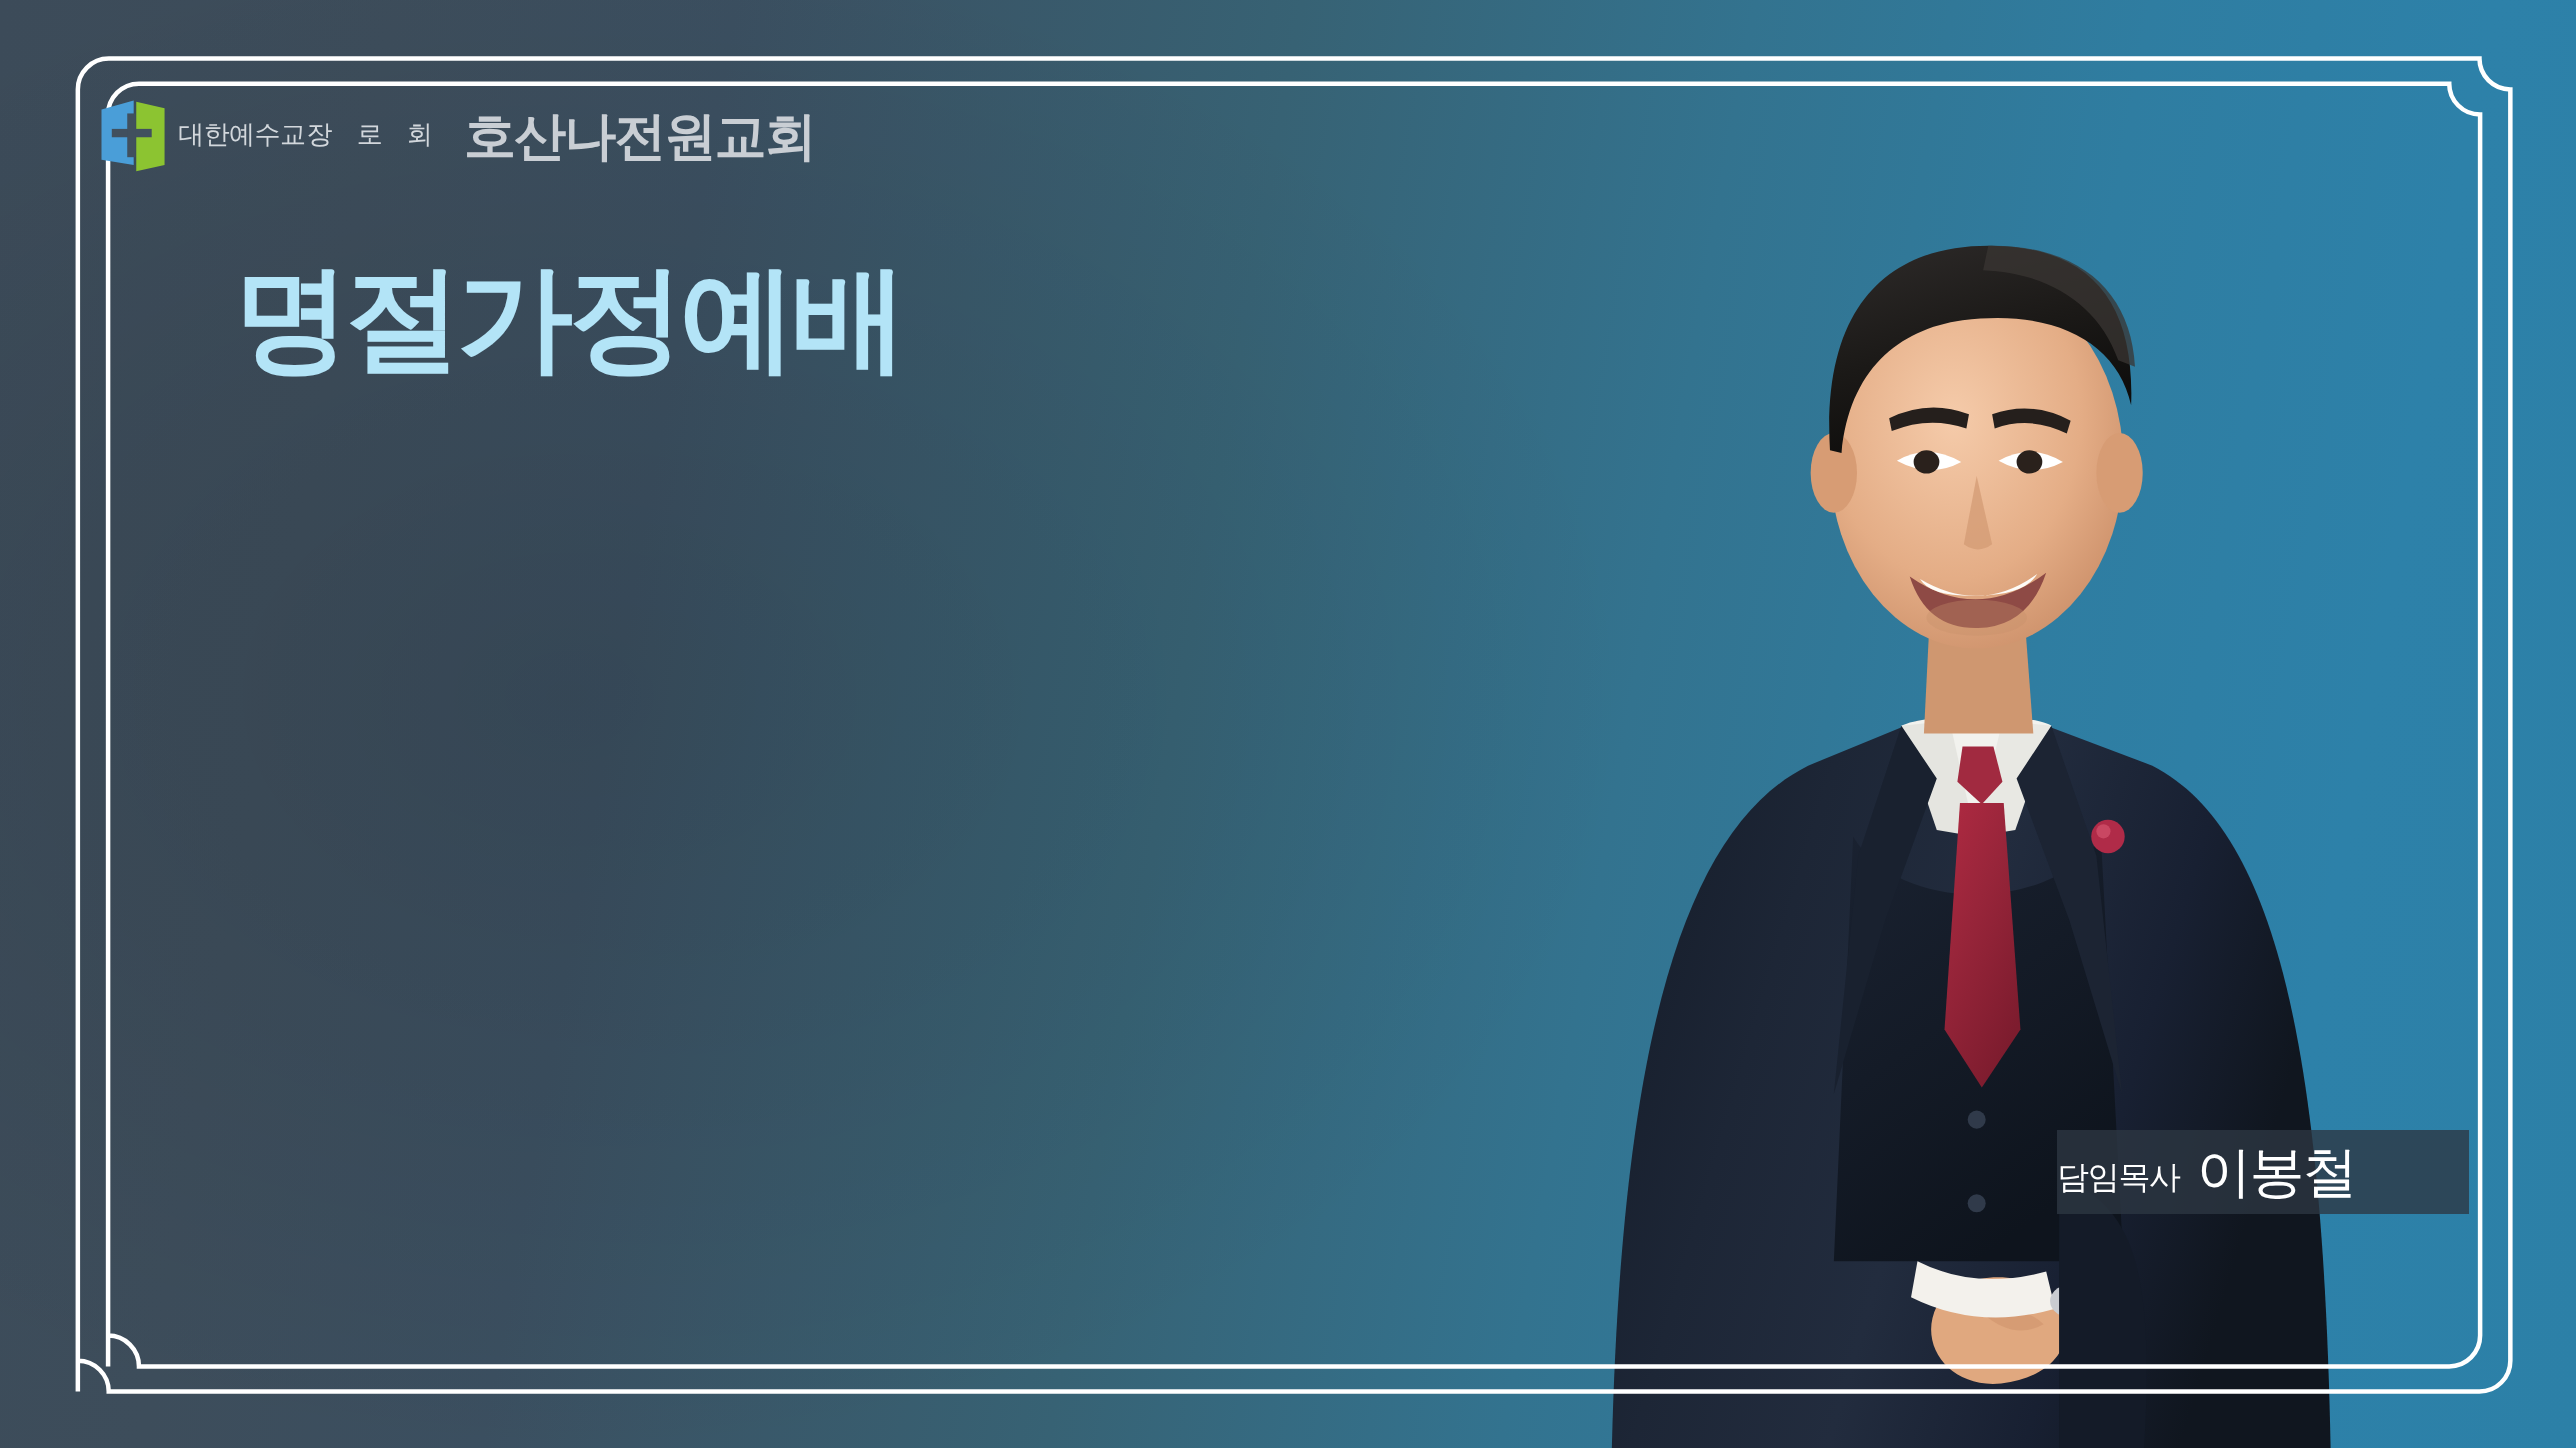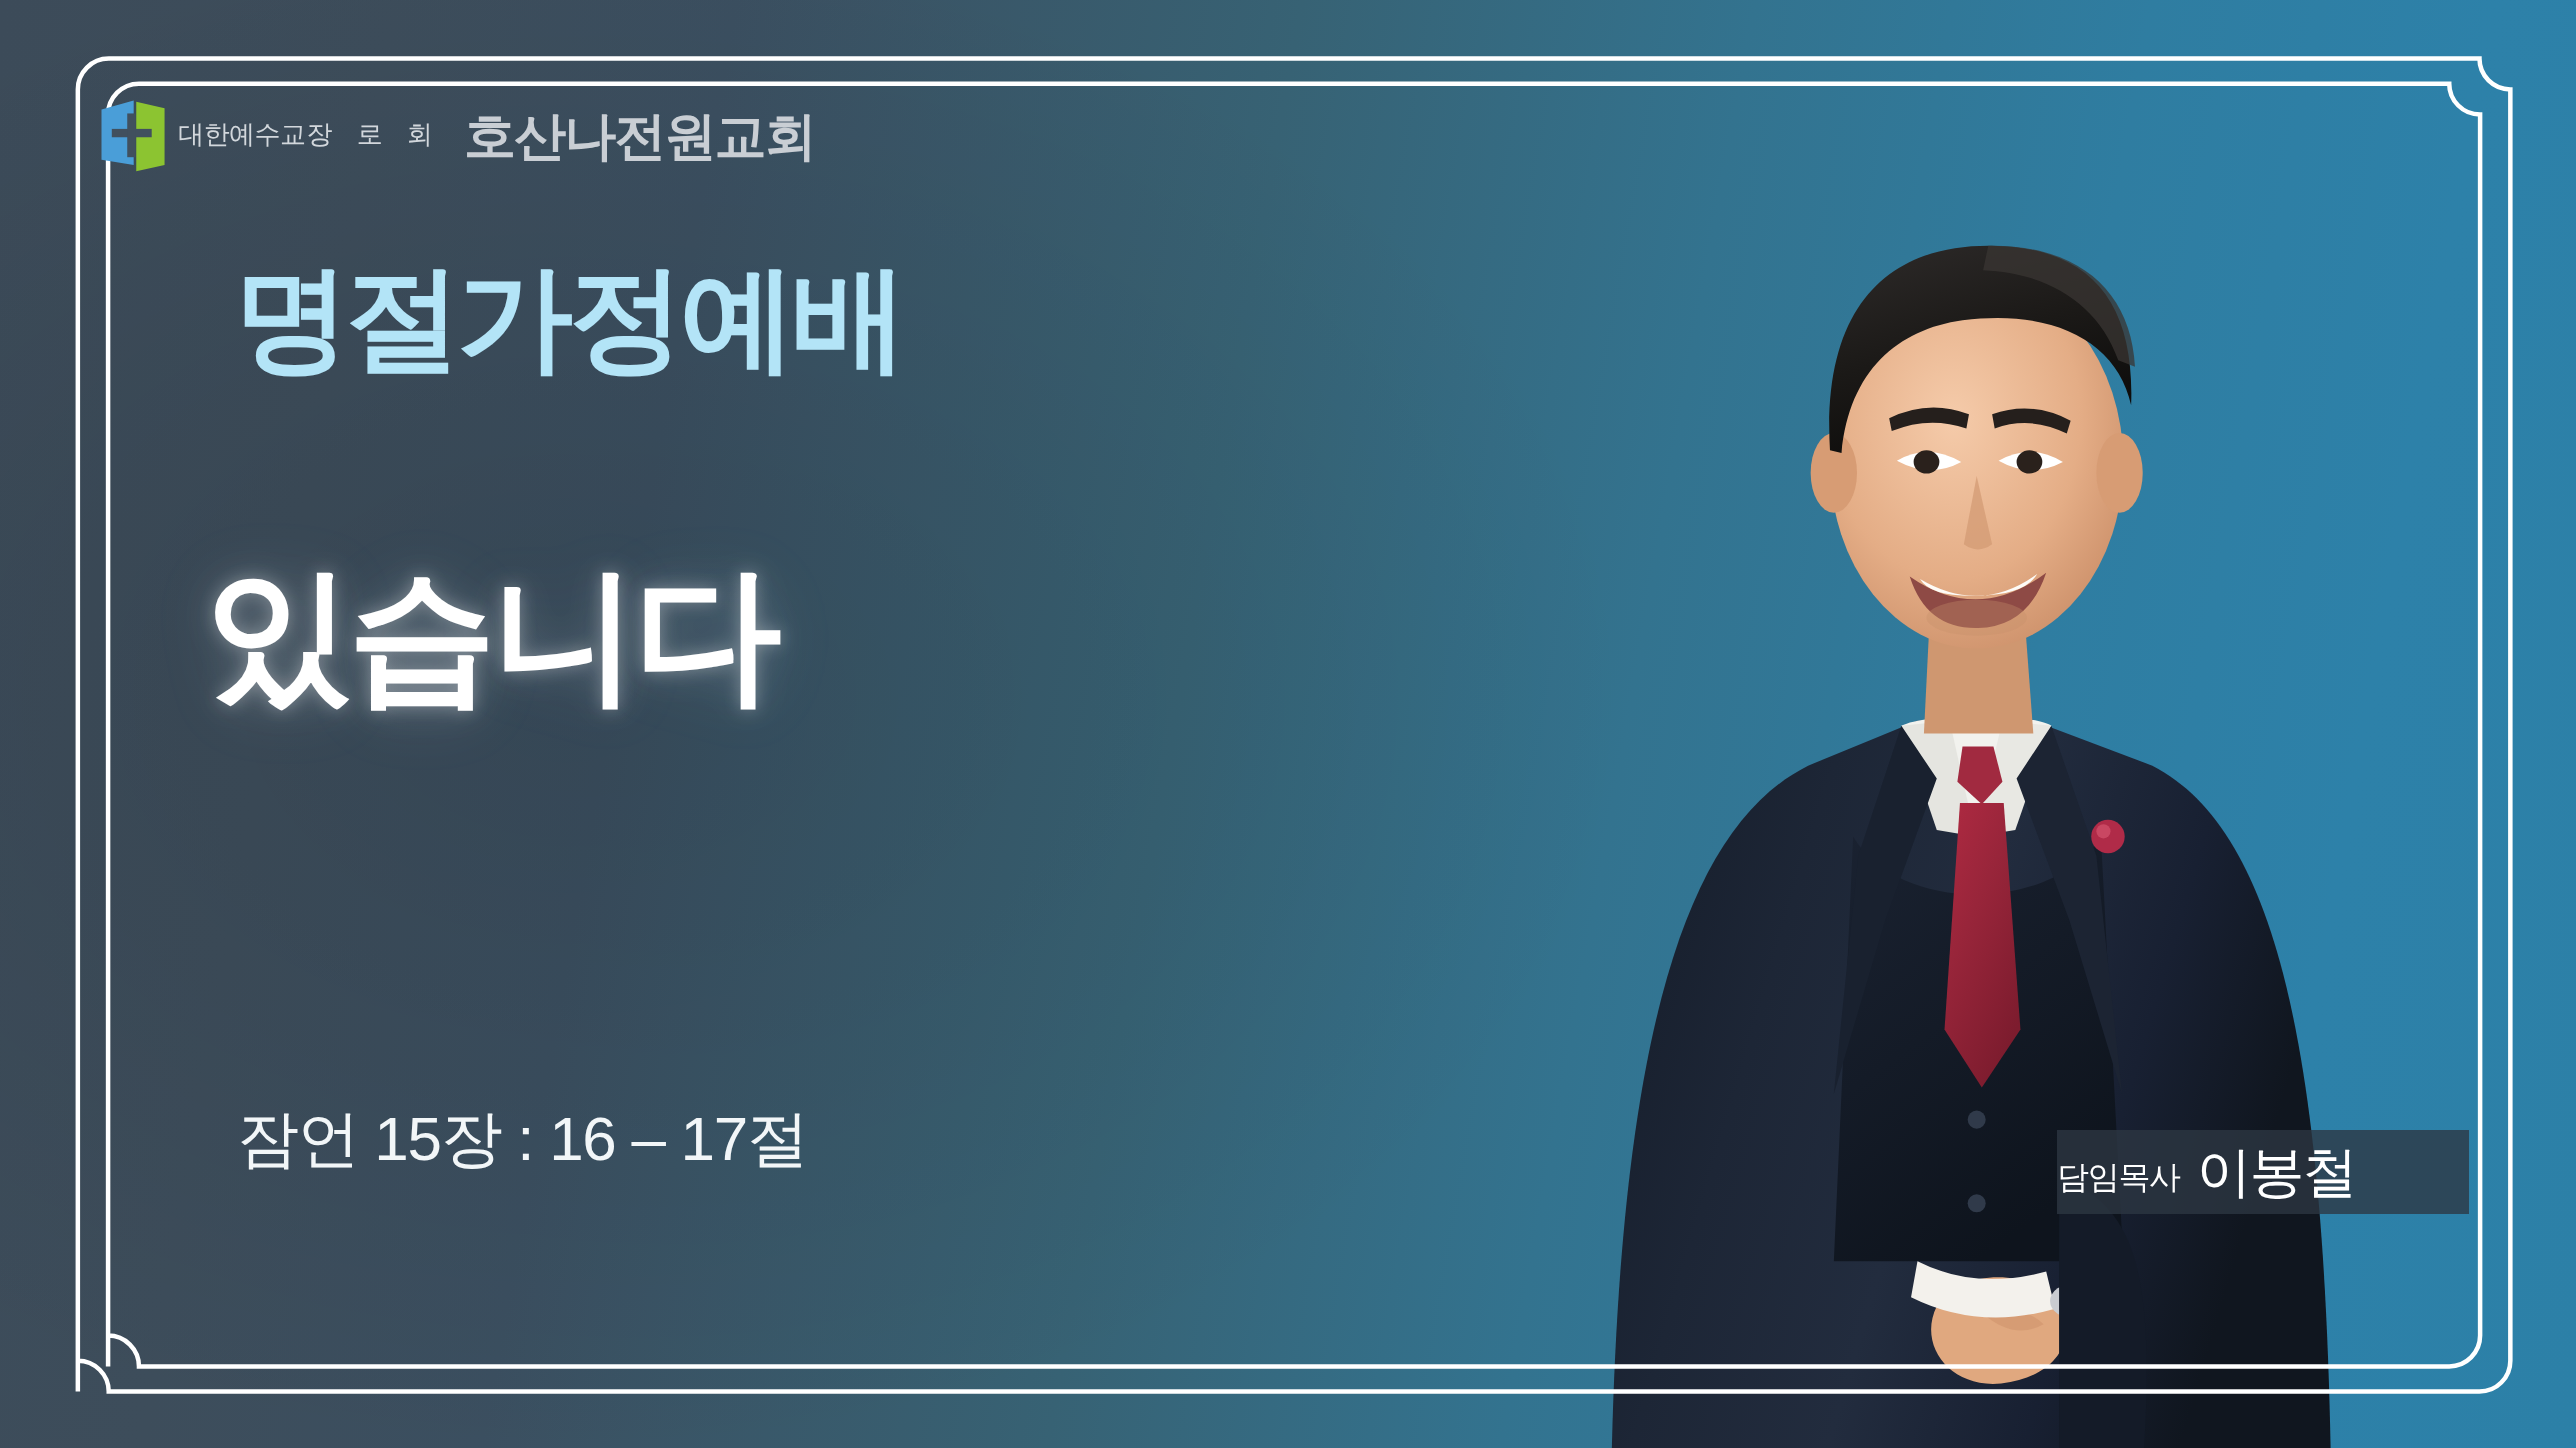--- a/index.html
+++ b/index.html
@@ -318,24 +318,22 @@
         <span class="l1">대한예수교</span>
         <span class="l2">장 로 회</span>
       </div>
       <div class="logo-church">호산나전원교회</div>
     </div>
   </div>
 
   <div class="subtitle">명절가정예배</div>
 
   <div class="headline">
-    <span class="ln">있습니다</span>
   </div>
 
-  <div class="verse">잠언 15장 : 16 – 17절</div>
 
   <div class="speaker-badge">
     <span class="speaker-role">담임목사</span>
     <span class="speaker-name">이봉철</span>
   </div>
 
 </div>
 
 
 </body></html>

